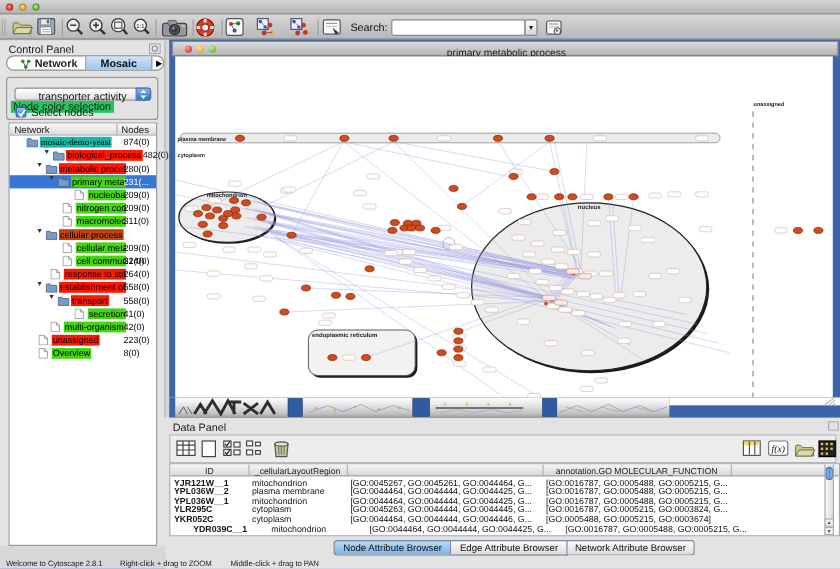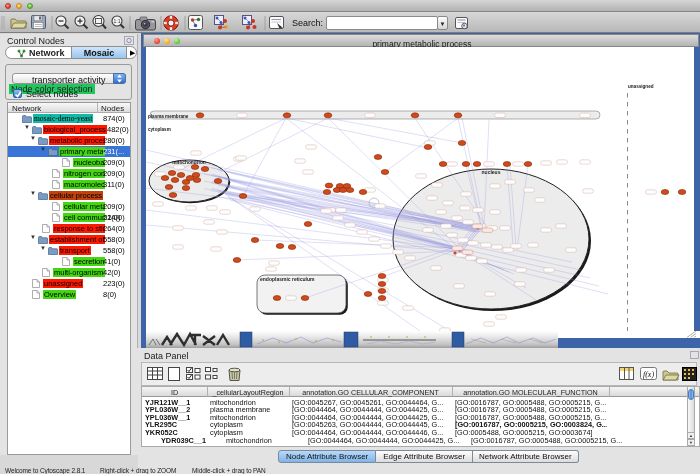--- a/index.html
+++ b/index.html
@@ -126,21 +126,21 @@
   <svg class="abs" style="left:454px;top:2px;" width="16" height="16" viewBox="0 0 16 16">
     <rect x="1.5" y="2.5" width="12" height="11" rx="1.5" fill="#fcfcfc" stroke="#555"></rect>
     <line x1="3.5" y1="5" x2="11.5" y2="5" stroke="#889" stroke-width="1"></line>
     <line x1="3.5" y1="7.5" x2="11.5" y2="7.5" stroke="#aab" stroke-width="0.8"></line>
     <circle cx="10.5" cy="11" r="2.8" fill="#dde4ee" stroke="#445" stroke-width="0.8"></circle>
     <circle cx="10" cy="10.5" r="1" fill="#667"></circle>
   </svg>
 </div>
 
 <div class="abs" style="left:0;top:34px;width:138px;height:421px;background:#e3e3e3;">
-  <div class="abs" style="left:7px;top:2px;font-size:9px;color:#1a1a1a;">Control Nodes</div>
+  <div class="abs" style="left:7px;top:2px;font-size:9px;color:#1a1a1a;">Control Panel</div>
   <svg class="abs" style="left:124px;top:2px;" width="10" height="9" viewBox="0 0 10 9">
     <rect x="0.5" y="0.5" width="9" height="8" fill="none" stroke="#99a" stroke-width="0.8"></rect>
     <circle cx="5" cy="4.5" r="2.2" fill="none" stroke="#88a" stroke-width="0.9"></circle>
   </svg>
 
   <div class="abs" style="left:5px;top:12px;width:132px;height:13px;background:#fff;border:1px solid #8f8f8f;border-radius:7px;overflow:hidden;">
     <div class="abs" style="left:65px;top:0;width:56px;height:13px;background:linear-gradient(#cfe5fa,#8fc0ee);border-left:1px solid #8f8f8f;border-right:1px solid #8f8f8f;"></div>
     <svg class="abs" style="left:11px;top:2px;" width="9" height="9" viewBox="0 0 9 9">
       <circle cx="2" cy="2" r="1.5" fill="#2aa02a"></circle>
         <circle cx="7" cy="2" r="1.5" fill="#2aa02a"></circle>
@@ -180,21 +180,21 @@
     <span class="abs" style="left:89px;top:0;width:1px;height:10px;background:#b5b5b5;"></span>
   </div>
   <div id="tree" class="abs" style="left:8px;top:79px;width:122px;height:187px;font-size:8.5px;color:#000;">
       <div class="abs" style="left:0;top:0px;width:122px;height:11px;">
         <svg class="abs" style="left:14px;top:1.5px;" width="10" height="8" viewBox="0 0 10 8">
           <path d="M0.5 7.5 L0.5 1.5 Q0.5 0.5 1.5 0.5 L3.5 0.5 L4.5 1.8 L9 1.8 Q9.5 1.8 9.5 2.5 L9.5 7.5 Z" fill="#7a9cc4" stroke="#44618a" stroke-width="0.7"></path>
         </svg>
         <div class="abs" style="left:25px;top:0px;width:72px;height:11px;overflow:hidden;"><span style="background:#14b8a6;padding:0 1px;white-space:nowrap;font-size:7.5px;line-height:11px;font-family:Liberation Serif, serif;">mosaic-demo-yeast</span></div>
         <span class="abs" style="left:95px;top:1px;width:28px;color:#000;font-size:7.5px;">874(0)</span>
       </div>
-      <div class="abs" style="left:4px;top:11px;width:122px;height:11px;">
+      <div class="abs" style="left:16px;top:11px;width:122px;height:11px;">
         <span class="abs" style="left:12px;top:0px;font-size:6px;color:#333;">▼</span>
         <svg class="abs" style="left:20px;top:1.5px;" width="10" height="8" viewBox="0 0 10 8">
           <path d="M0.5 7.5 L0.5 1.5 Q0.5 0.5 1.5 0.5 L3.5 0.5 L4.5 1.8 L9 1.8 Q9.5 1.8 9.5 2.5 L9.5 7.5 Z" fill="#7a9cc4" stroke="#44618a" stroke-width="0.7"></path>
         </svg>
         <div class="abs" style="left:31px;top:0px;width:66px;height:11px;overflow:hidden;"><span style="background:#ff1800;padding:0 1px;white-space:nowrap;font-size:7.5px;line-height:11px;">biological_process</span></div>
         <span class="abs" style="left:95px;top:1px;width:28px;color:#000;font-size:7.5px;">482(0)</span>
       </div>
       <div class="abs" style="left:0;top:22px;width:122px;height:11px;">
         <span class="abs" style="left:22px;top:0px;font-size:6px;color:#333;">▼</span>
         <svg class="abs" style="left:30px;top:1.5px;" width="10" height="8" viewBox="0 0 10 8">
@@ -677,21 +677,20 @@
         </g>
       </g>
     </svg>
 
   <div class="abs" style="left:3px;top:38px;width:559px;height:61px;background:#fff;border:1px solid #aaa;"></div>
   <div id="dptable" class="abs" style="left:4px;top:39px;width:557px;height:59px;overflow:hidden;">
       <div class="abs" style="left:0;top:0;width:557px;height:10px;background:linear-gradient(#f5f5f5,#dadada);border-bottom:1px solid #999;">
         <span class="abs" style="left:0px;top:1px;width:65px;height:9px;text-align:center;font-size:7.2px;color:#222;white-space:nowrap;">ID</span>
         <span class="abs" style="left:65px;top:1px;width:82px;height:9px;text-align:center;font-size:7.2px;color:#222;white-space:nowrap;">_cellularLayoutRegion</span>
         <span class="abs" style="left:65px;top:0;width:1px;height:10px;background:#b0b0b0;"></span>
-        <span class="abs" style="left:147px;top:1px;width:163px;height:9px;text-align:center;font-size:7.2px;color:#222;white-space:nowrap;">annotation.GO CELLULAR_COMPONENT</span>
         <span class="abs" style="left:147px;top:0;width:1px;height:10px;background:#b0b0b0;"></span>
         <span class="abs" style="left:310px;top:1px;width:157px;height:9px;text-align:center;font-size:7.2px;color:#222;white-space:nowrap;">annotation.GO MOLECULAR_FUNCTION</span>
         <span class="abs" style="left:310px;top:0;width:1px;height:10px;background:#b0b0b0;"></span>
         <span class="abs" style="left:467px;top:1px;width:78px;height:9px;text-align:center;font-size:7.2px;color:#222;white-space:nowrap;"></span>
         <span class="abs" style="left:467px;top:0;width:1px;height:10px;background:#b0b0b0;"></span>
       </div>
       <div class="abs" style="left:0;top:10.5px;width:545px;height:7.6px;">
         <span class="abs" style="left:3px;top:0px;width:60px;overflow:hidden;font-size:7.3px;font-weight:bold;color:#111;white-space:nowrap;">YJR121W__1</span>
         <span class="abs" style="left:68px;top:0px;width:77px;overflow:hidden;font-size:7.3px;font-weight:normal;color:#111;white-space:nowrap;">mitochondrion</span>
         <span class="abs" style="left:150px;top:0px;width:158px;overflow:hidden;font-size:7.3px;font-weight:normal;color:#111;white-space:nowrap;">[GO:0045267, GO:0045261, GO:0044464, G...</span>
@@ -706,21 +705,21 @@
       <div class="abs" style="left:0;top:25.7px;width:545px;height:7.6px;">
         <span class="abs" style="left:3px;top:0px;width:60px;overflow:hidden;font-size:7.3px;font-weight:bold;color:#111;white-space:nowrap;">YPL036W__1</span>
         <span class="abs" style="left:68px;top:0px;width:77px;overflow:hidden;font-size:7.3px;font-weight:normal;color:#111;white-space:nowrap;">mitochondrion</span>
         <span class="abs" style="left:150px;top:0px;width:158px;overflow:hidden;font-size:7.3px;font-weight:normal;color:#111;white-space:nowrap;">[GO:0044464, GO:0044444, GO:0044425, G...</span>
         <span class="abs" style="left:313px;top:0px;width:152px;overflow:hidden;font-size:7.3px;font-weight:normal;color:#111;white-space:nowrap;">[GO:0016787, GO:0005488, GO:0005215, G...</span>
       </div>
       <div class="abs" style="left:0;top:33.3px;width:545px;height:7.6px;">
         <span class="abs" style="left:3px;top:0px;width:60px;overflow:hidden;font-size:7.3px;font-weight:bold;color:#111;white-space:nowrap;">YLR295C</span>
         <span class="abs" style="left:68px;top:0px;width:77px;overflow:hidden;font-size:7.3px;font-weight:normal;color:#111;white-space:nowrap;">cytoplasm</span>
         <span class="abs" style="left:150px;top:0px;width:158px;overflow:hidden;font-size:7.3px;font-weight:normal;color:#111;white-space:nowrap;">[GO:0045263, GO:0044444, GO:0044445, G...</span>
-        <span class="abs" style="left:313px;top:0px;width:152px;overflow:hidden;font-size:7.3px;font-weight:bold;color:#111;white-space:nowrap;">[GO:0016787, GO:0005215, GO:0003824, G...</span>
+        <span class="abs" style="left:313px;top:0px;width:152px;overflow:hidden;font-size:7.3px;font-weight:normal;color:#111;white-space:nowrap;">[GO:0016787, GO:0005215, GO:0003824, G...</span>
       </div>
       <div class="abs" style="left:0;top:40.9px;width:545px;height:7.6px;">
         <span class="abs" style="left:3px;top:0px;width:60px;overflow:hidden;font-size:7.3px;font-weight:bold;color:#111;white-space:nowrap;">YKR052C</span>
         <span class="abs" style="left:68px;top:0px;width:77px;overflow:hidden;font-size:7.3px;font-weight:normal;color:#111;white-space:nowrap;">cytoplasm</span>
         <span class="abs" style="left:150px;top:0px;width:158px;overflow:hidden;font-size:7.3px;font-weight:normal;color:#111;white-space:nowrap;">[GO:0044464, GO:0044444, GO:0044446, G...</span>
         <span class="abs" style="left:313px;top:0px;width:152px;overflow:hidden;font-size:7.3px;font-weight:normal;color:#111;white-space:nowrap;">[GO:0005488, GO:0005215, GO:0003674]</span>
       </div>
       <div class="abs" style="left:16px;top:48.5px;width:545px;height:7.6px;">
         <span class="abs" style="left:3px;top:0px;width:60px;overflow:hidden;font-size:7.3px;font-weight:bold;color:#111;white-space:nowrap;">YDR039C__1</span>
         <span class="abs" style="left:68px;top:0px;width:77px;overflow:hidden;font-size:7.3px;font-weight:normal;color:#111;white-space:nowrap;">mitochondrion</span>

